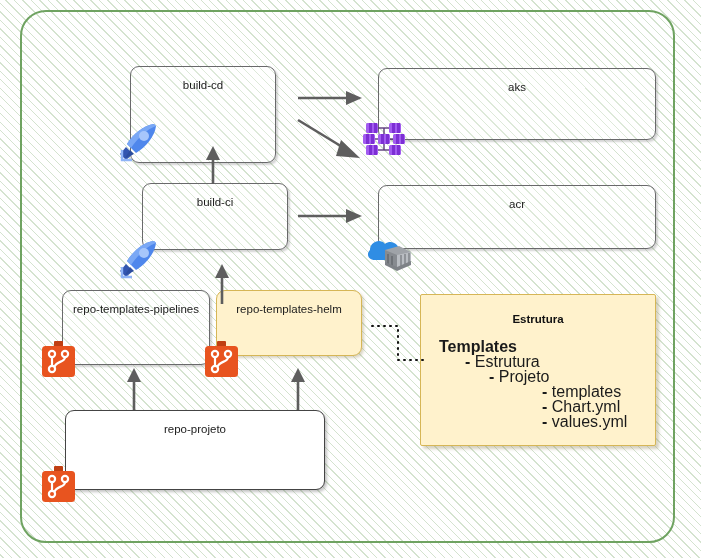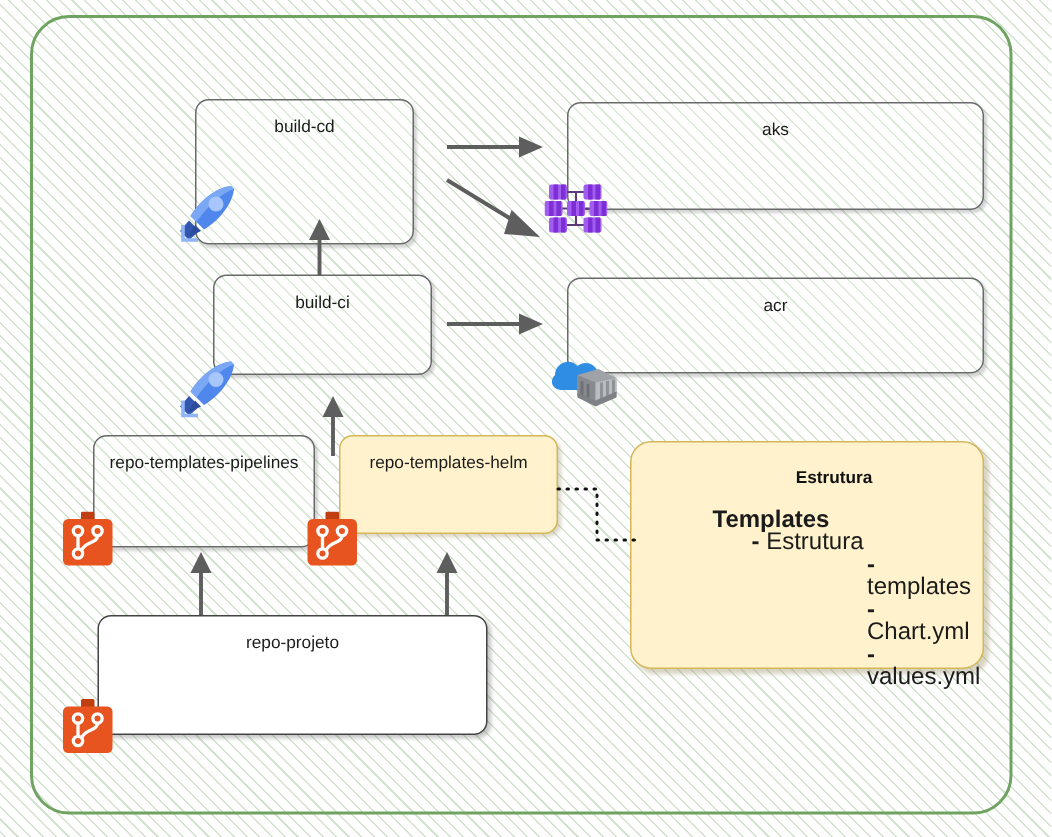--- a/index.html
+++ b/index.html
@@ -72,24 +72,23 @@
   
   #panel-estrutura {
     position: absolute;
     left: 420px;
     top: 294px;
     width: 236px;
     height: 152px;
     box-sizing: border-box;
     background: #fff2cc;
     border: 1.4px solid #d6b656;
-    border-radius: 14px;
+    border-radius: 2px;
     box-shadow: 3px 3px 3px rgba(160,150,110,0.42);
     padding-top: 18px;
-    padding-left: 36px;
   }
   #panel-estrutura .panel-title {
     text-align: center;
     font-size: 11.5px;
     font-weight: bold;
     color: #111;
     margin-bottom: 14px;
   }
   #panel-estrutura .panel-body {
     font-size: 16px;
@@ -148,37 +147,41 @@
   </div>
 
   <div class="node" id="node-acr" style="left:378px; top:185px; width:278px; height:64px;">
     <div class="node-label">acr</div>
   </div>
 
   <div class="node" id="node-repo-templates-pipelines" style="left:62px; top:290px; width:148px; height:75px;">
     <div class="node-label">repo-templates-pipelines</div>
   </div>
 
-  <div class="node yellow" id="node-repo-templates-helm" style="left:226px; top:290px; width:146px; height:66px;">
+  <div class="node yellow" id="node-repo-templates-helm" style="left:216px; top:290px; width:146px; height:66px;">
     <div class="node-label">repo-templates-helm</div>
   </div>
 
   <div class="node solid-white" id="node-repo-projeto" style="left:65px; top:410px; width:260px; height:80px;">
     <div class="node-label">repo-projeto</div>
   </div>
 
   <div id="panel-estrutura">
     <div class="panel-title">Estrutura</div>
     <div class="panel-body">
       <div class="lvl0">
         <span>Templates</span>
       </div>
       <div class="lvl1">
         <span class="dash">-</span>
         <span>Estrutura</span>
+      </div>
+      <div class="lvl2">
+        <span class="dash">-</span>
+        <span>Projeto</span>
       </div>
       <div class="lvl3">
         <span class="dash">-</span>
         <span>templates</span>
       </div>
       <div class="lvl3">
         <span class="dash">-</span>
         <span>Chart.yml</span>
       </div>
       <div class="lvl3">

